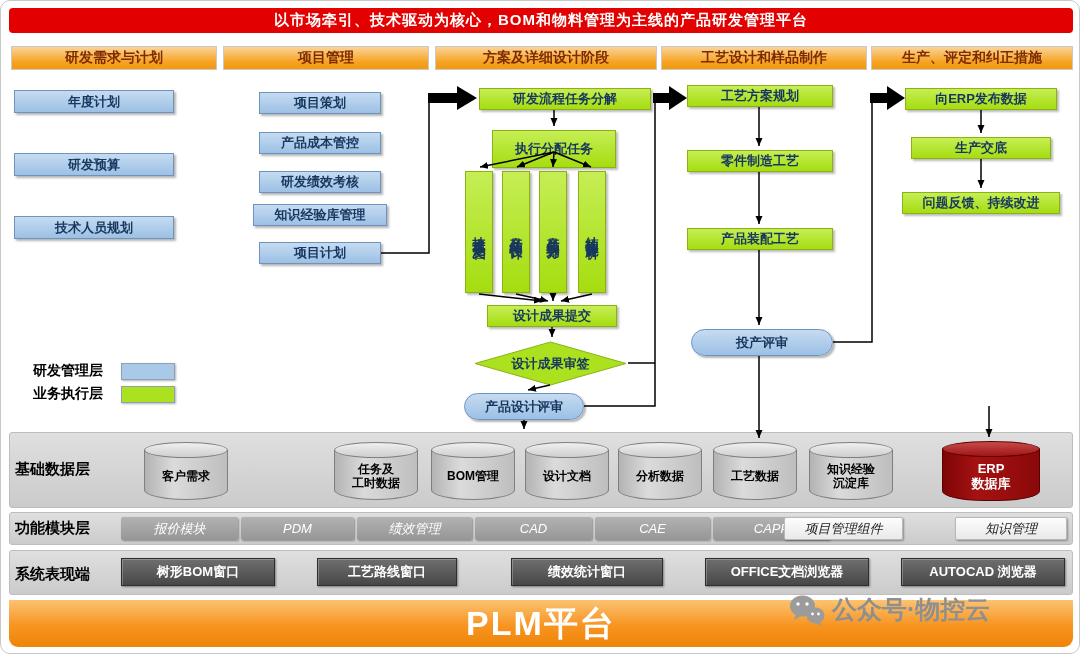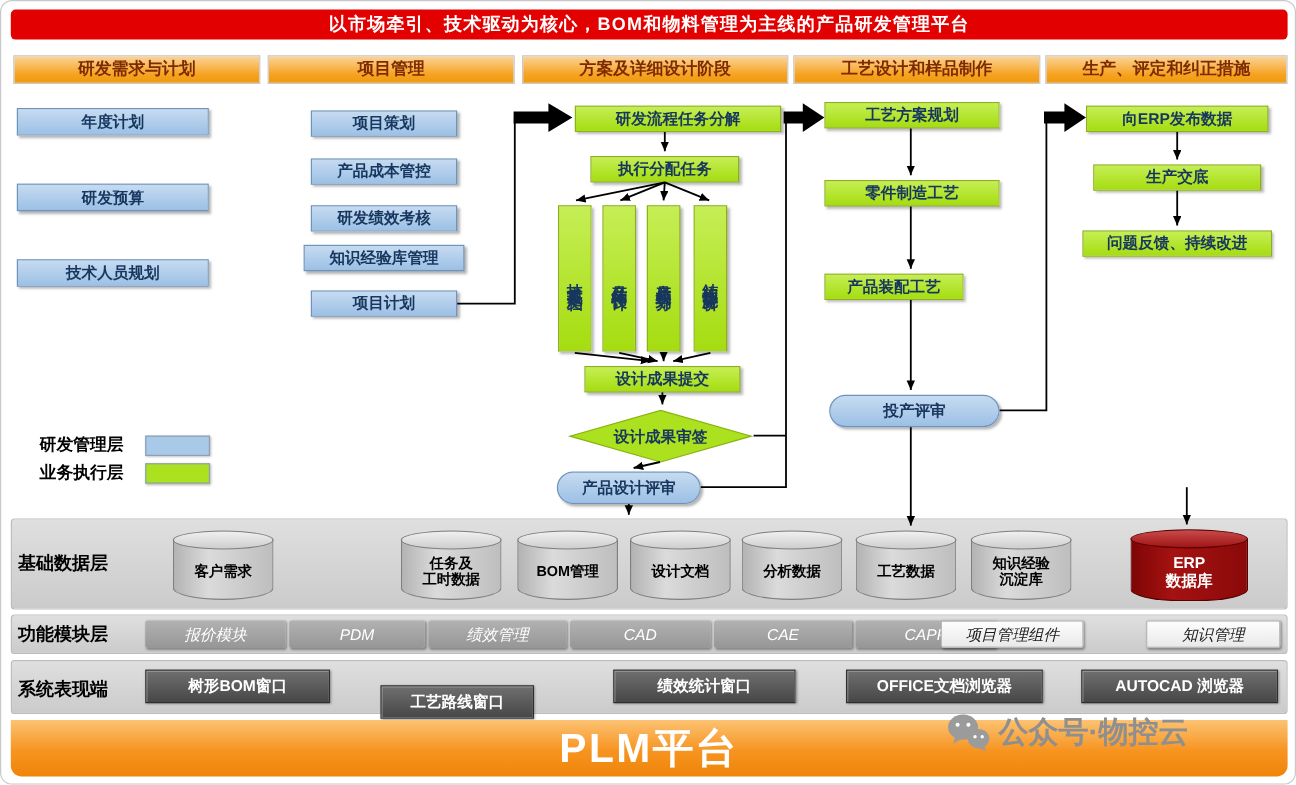--- a/index.html
+++ b/index.html
@@ -63,37 +63,37 @@
   <div class="abs box box-blue" style="left:13px;top:152px;width:160px;height:23px">研发预算</div>
   <div class="abs box box-blue" style="left:13px;top:215px;width:160px;height:23px">技术人员规划</div>
 
   <div class="abs box box-blue" style="left:258px;top:91px;width:122px;height:22px">项目策划</div>
   <div class="abs box box-blue" style="left:258px;top:131px;width:122px;height:22px">产品成本管控</div>
   <div class="abs box box-blue" style="left:258px;top:170px;width:122px;height:22px">研发绩效考核</div>
   <div class="abs box box-blue" style="left:252px;top:203px;width:134px;height:22px">知识经验库管理</div>
   <div class="abs box box-blue" style="left:258px;top:241px;width:122px;height:22px">项目计划</div>
 
   <div class="abs box box-green" style="left:478px;top:87px;width:172px;height:22px">研发流程任务分解</div>
-  <div class="abs box box-green" style="left:491px;top:129px;width:124px;height:22px">执行分配任务</div>
+  <div class="abs box box-green" style="left:491px;top:129px;width:124px;height:38px">执行分配任务</div>
   <div class="abs box box-green vbox" style="left:464px;top:170px;width:28px;height:122px">技术规范文档</div>
   <div class="abs box box-green vbox" style="left:501px;top:170px;width:28px;height:122px">产品结构设计</div>
   <div class="abs box box-green vbox" style="left:538px;top:170px;width:28px;height:122px">产品模块划分</div>
   <div class="abs box box-green vbox" style="left:577px;top:170px;width:28px;height:122px">结构性能分析</div>
   <div class="abs box box-green" style="left:486px;top:304px;width:130px;height:22px">设计成果提交</div>
   <div class="abs" style="left:472px;top:340px;width:155px;height:45px">
     <svg width="155" height="45">
       <polygon points="77.5,1 153,22.5 77.5,44 2,22.5" fill="#ABE11F" stroke="#8AB312" stroke-width="1"></polygon>
     </svg>
     <div class="diamond-text">设计成果审签</div>
   </div>
   <div class="abs box box-blue stadium" style="left:463px;top:392px;width:120px;height:27px">产品设计评审</div>
 
   <div class="abs box box-green" style="left:686px;top:84px;width:146px;height:22px">工艺方案规划</div>
   <div class="abs box box-green" style="left:686px;top:149px;width:146px;height:22px">零件制造工艺</div>
-  <div class="abs box box-green" style="left:686px;top:227px;width:116px;height:22px">产品装配工艺</div>
+  <div class="abs box box-green" style="left:686px;top:227px;width:146px;height:22px">产品装配工艺</div>
   <div class="abs box box-blue stadium" style="left:690px;top:328px;width:142px;height:27px">投产评审</div>
 
   <div class="abs box box-green" style="left:904px;top:87px;width:152px;height:22px">向ERP发布数据</div>
   <div class="abs box box-green" style="left:910px;top:136px;width:140px;height:22px">生产交底</div>
   <div class="abs box box-green" style="left:901px;top:191px;width:158px;height:22px">问题反馈、持续改进</div>
 
   <div class="abs legend-label" style="left:32px;top:361px">研发管理层</div>
   <div class="abs legend-swatch" style="left:120px;top:362px;width:54px;height:17px;background:#A9C9E8"></div>
   <div class="abs legend-label" style="left:32px;top:384px">业务执行层</div>
   <div class="abs legend-swatch" style="left:120px;top:385px;width:54px;height:17px;background:#ABE11F"></div>
@@ -152,21 +152,21 @@
   <div class="abs module-btn" style="left:356px;top:516px;width:115px">绩效管理</div>
   <div class="abs module-btn" style="left:474px;top:516px;width:117px">CAD</div>
   <div class="abs module-btn" style="left:594px;top:516px;width:115px">CAE</div>
   <div class="abs module-btn" style="left:712px;top:516px;width:117px">CAPP</div>
   <div class="abs module-btn light" style="left:783px;top:516px;width:119px">项目管理组件</div>
   <div class="abs module-btn light" style="left:954px;top:516px;width:112px">知识管理</div>
 
   <div class="abs band" style="top:549px;height:45px"></div>
   <div class="abs band-label" style="left:14px;top:564px">系统表现端</div>
   <div class="abs win-btn" style="left:120px;top:557px;width:154px">树形BOM窗口</div>
-  <div class="abs win-btn" style="left:316px;top:570px;width:128px">工艺路线窗口</div>
+  <div class="abs win-btn" style="left:316px;top:557px;width:140px">工艺路线窗口</div>
   <div class="abs win-btn" style="left:510px;top:557px;width:152px">绩效统计窗口</div>
   <div class="abs win-btn" style="left:704px;top:557px;width:164px">OFFICE文档浏览器</div>
   <div class="abs win-btn" style="left:900px;top:557px;width:164px">AUTOCAD 浏览器</div>
 
   <div class="abs plm-banner">PLM平台</div>
 
   <div class="watermark">
     <svg width="36" height="32" viewBox="0 0 36 32">
       <ellipse cx="13.5" cy="12" rx="12.5" ry="10.5" fill="#9B9B9B"></ellipse>
       <polygon points="7,20 5,26 12,22" fill="#9B9B9B"></polygon>

